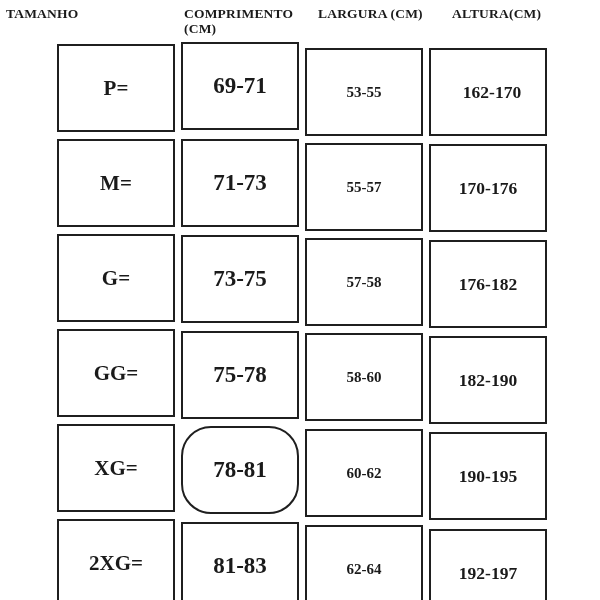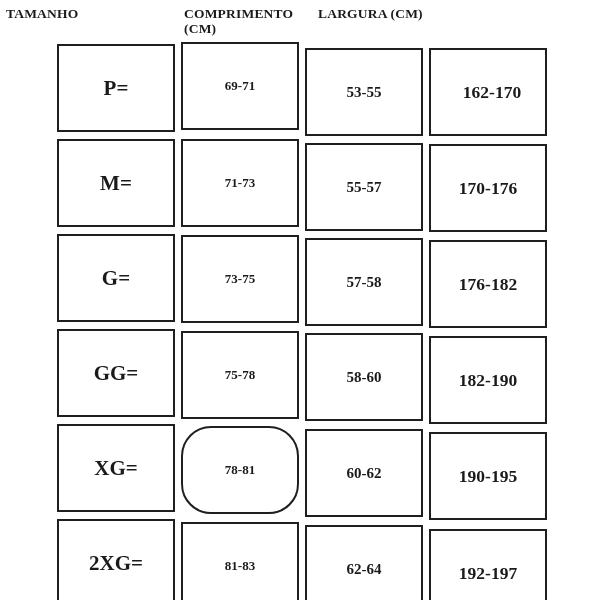--- a/index.html
+++ b/index.html
@@ -58,21 +58,21 @@
   .cell.c0 {
     width: 118px;
     height: 88px;
     margin-left: 57px;
     font-size: 21px;
   }
   .cell.c1 {
     width: 118px;
     height: 88px;
     margin-left: 6px;
-    font-size: 13px;
+    font-size: 23px;
   }
   .cell.c2 {
     width: 118px;
     height: 88px;
     margin-left: 6px;
     font-size: 15px;
   }
   .cell.c3 {
     width: 118px;
     height: 88px;
@@ -112,20 +112,21 @@
 </style>
 </head>
 <body>
 
 <div class="sheet">
 
   <div class="header-row">
     <div class="hdr hdr-tamanho">TAMANHO</div>
     <div class="hdr hdr-compr">COMPRIMENTO (CM)</div>
     <div class="hdr hdr-largura">LARGURA (CM)</div>
+    <div class="hdr hdr-altura">ALTURA(CM)</div>
   </div>
 
   <div class="grid">
 
     <div class="row">
       <div class="cell c0">P=</div>
       <div class="cell c1">69-71</div>
       <div class="cell c2">53-55</div>
       <div class="cell c3">162-170</div>
     </div>

